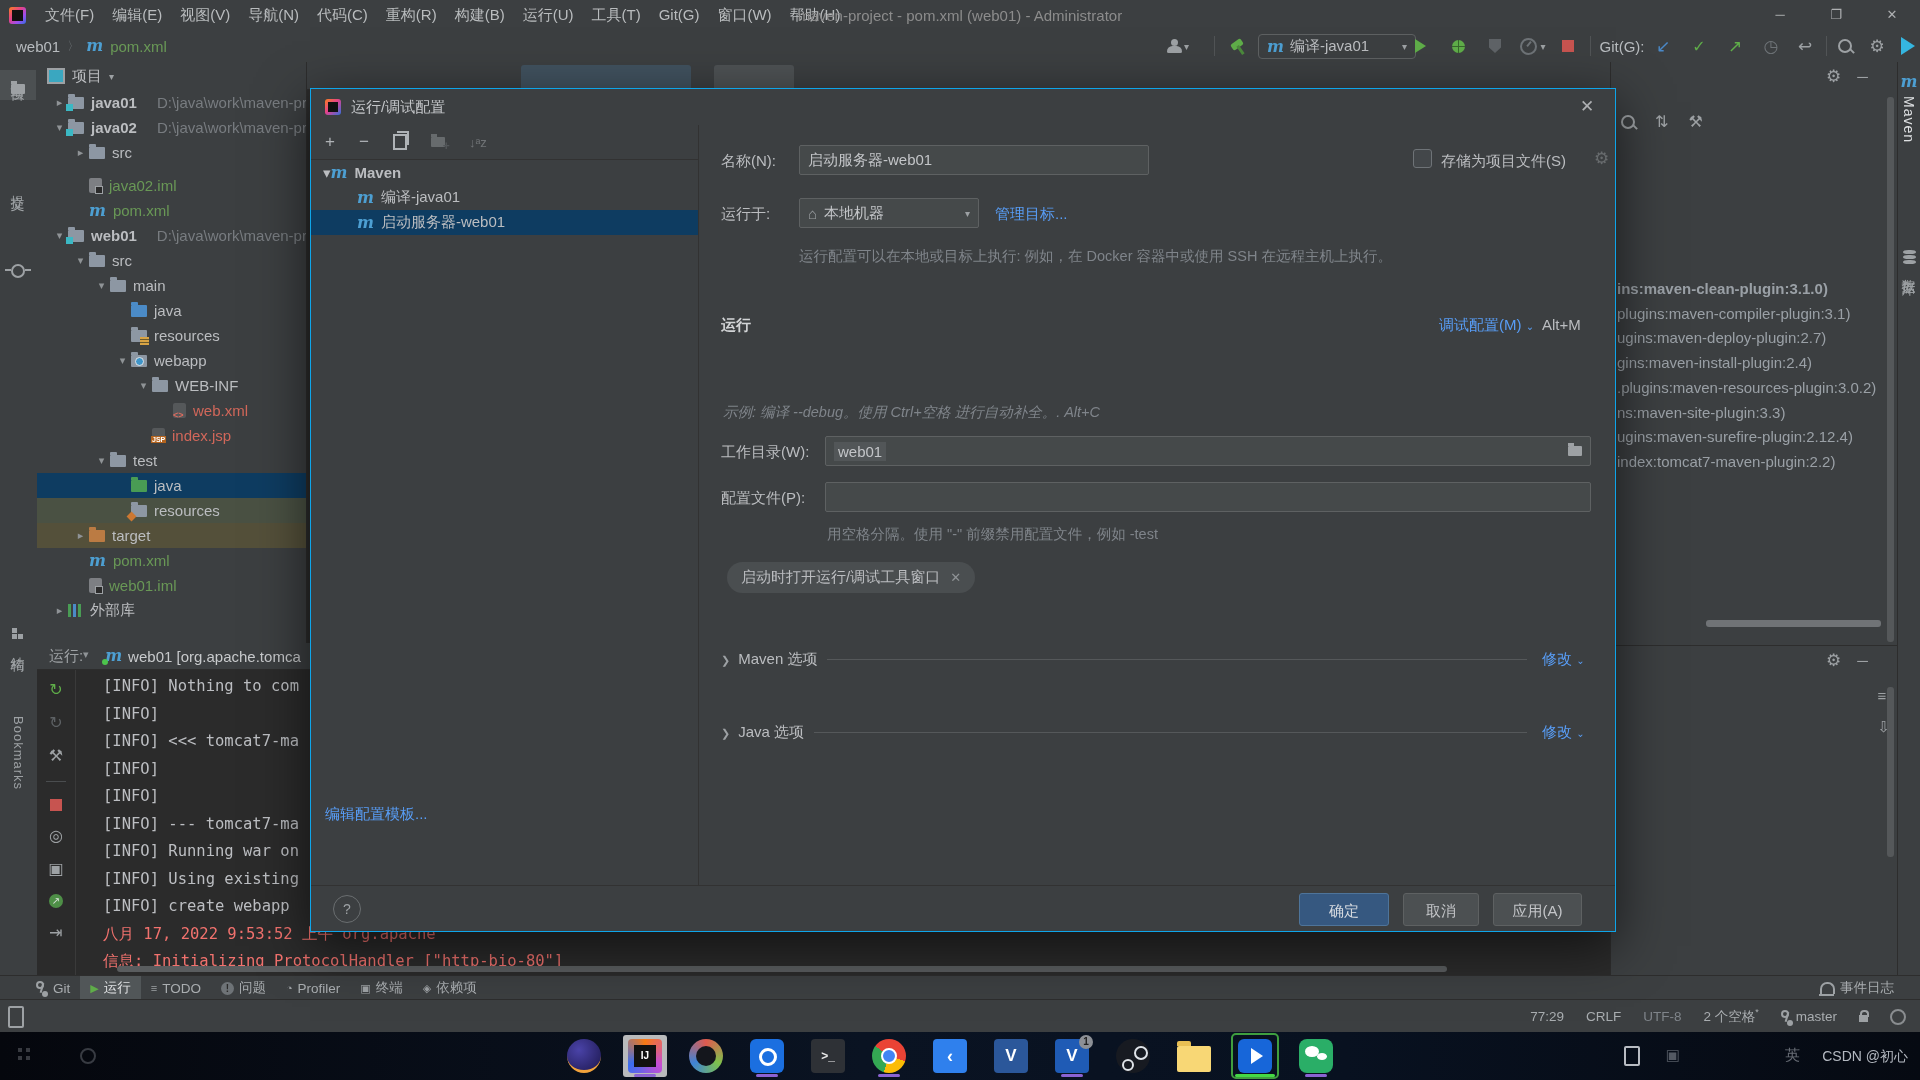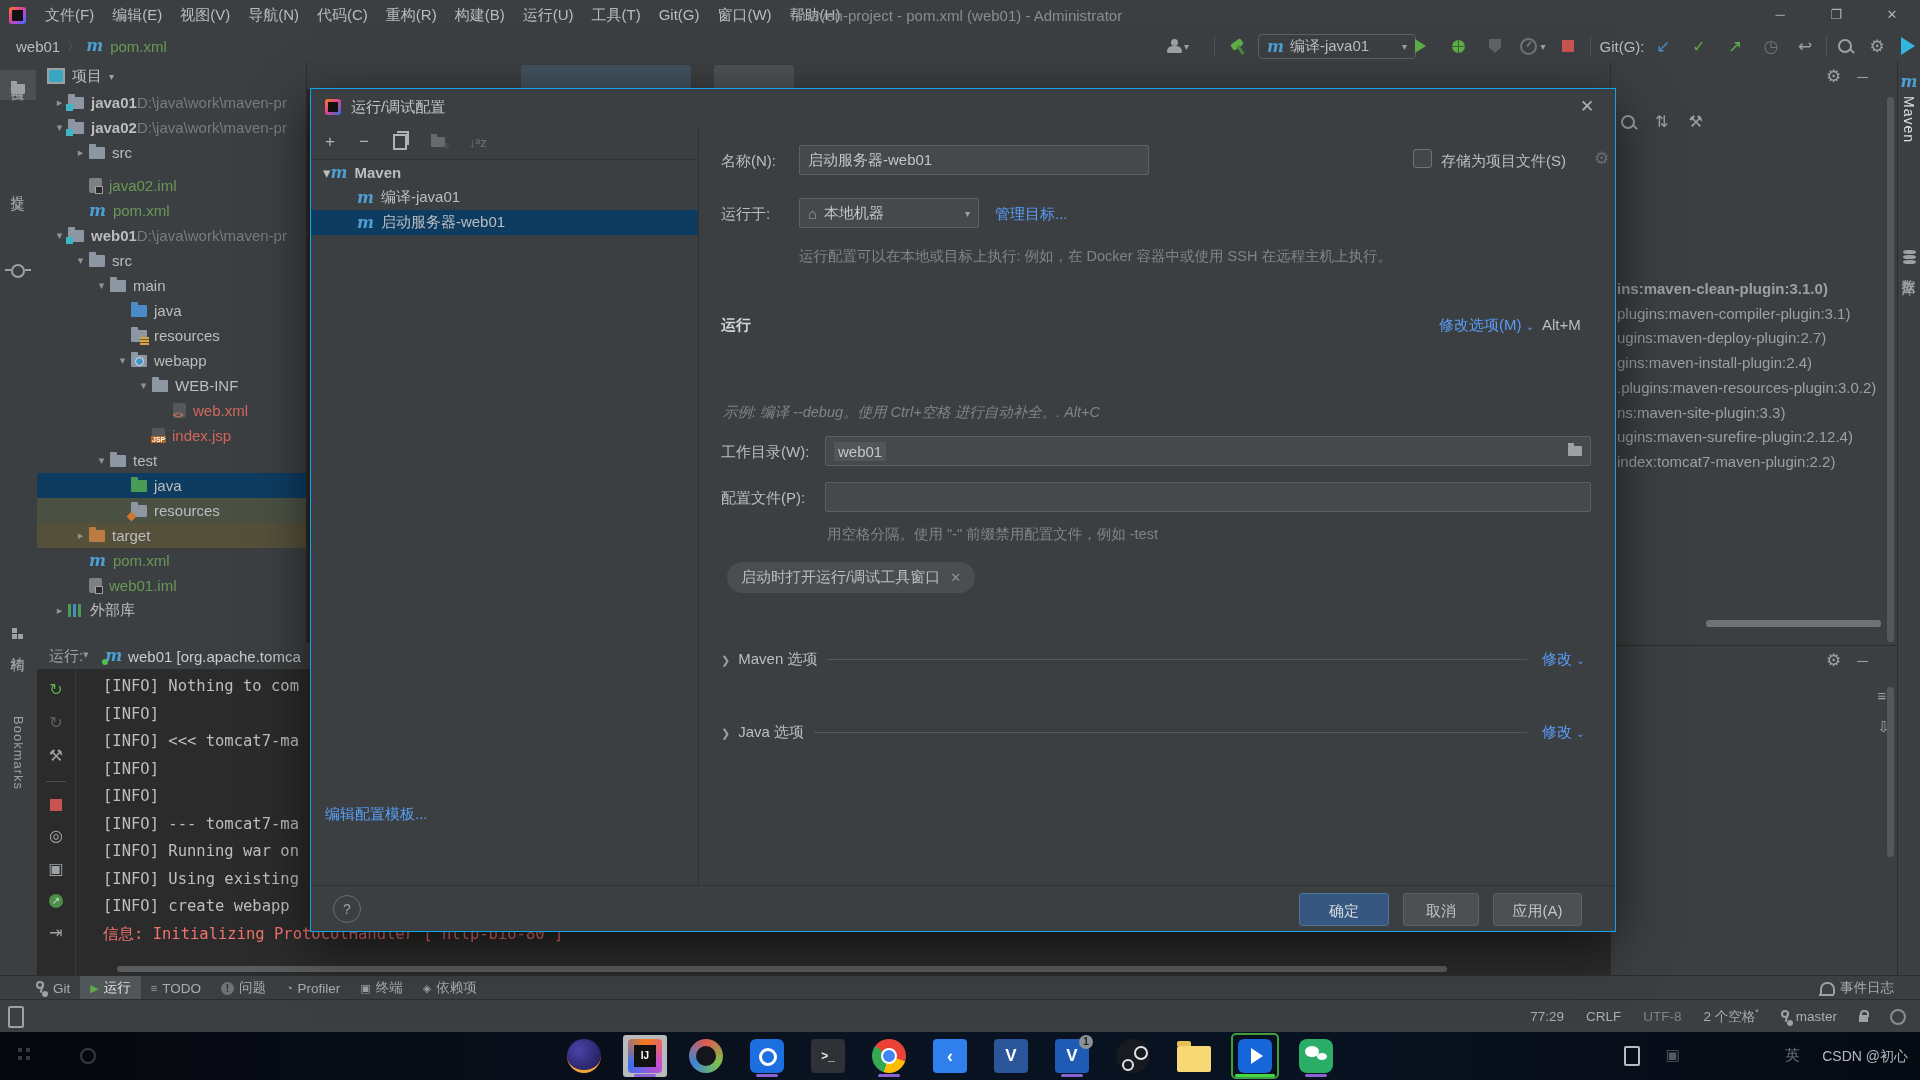--- a/index.html
+++ b/index.html
@@ -80,21 +80,21 @@
      background:repeating-linear-gradient(#d8a344 0 2px,#6b5a2c 2px 3px);}
   .f-rest::after{content:"";position:absolute;left:-3px;bottom:-3px;width:7px;height:7px;background:#cc7832;transform:rotate(45deg);}
   .iml-ic{display:inline-block;width:13px;height:15px;background:#7d7f83;border-radius:2px;position:relative;}
   .iml-ic::after{content:"";position:absolute;right:-1px;bottom:-1px;width:6px;height:6px;background:#2b2b2b;border:1px solid #9da1a4;}
   .xml-ic{display:inline-block;width:13px;height:15px;background:#55585a;border-radius:2px;position:relative;}
   .xml-ic::after{content:"<>";position:absolute;left:0;bottom:-2px;font-size:9px;font-weight:bold;color:#e06c5f;}
   .jsp-ic{display:inline-block;width:13px;height:15px;background:#55585a;border-radius:2px;position:relative;}
   .jsp-ic::after{content:"JSP";position:absolute;left:-1px;bottom:0;font-size:7px;font-weight:bold;color:#fff;background:#b3641f;padding:0 1px;}
   .lib-ic{display:inline-block;width:15px;height:13px;
      background:linear-gradient(90deg,#499c54 0 3px,transparent 3px 5px,#4b8bc7 5px 8px,transparent 8px 10px,#499c54 10px 13px,transparent 13px);}
-  .tpath{color:#787c80;margin-left:0;}
+  .tpath{color:#787c80;margin-left:20px;}
   .row-sel{background:#0e3c61;}
   .row-hlg{background:#4a5143;}
   .row-hlo{background:#54503a;}
   
   #console-bg{left:306px;top:62px;width:1304px;height:913px;background:#2b2b2b;}
   #tabstrip{left:306px;top:62px;width:1304px;height:27px;background:#3c3f41;border-bottom:1px solid #2d2d2d;}
   .tab-frag{position:absolute;top:3px;height:24px;background:#4e5254;border-radius:3px 3px 0 0;}
   #run-panel{left:37px;top:643px;width:1573px;height:332px;background:#2b2b2b;}
   #run-header{position:absolute;left:0;top:0;width:100%;height:26px;background:#3c3f41;border-bottom:1px solid #2d2d2d;display:flex;align-items:center;}
   #run-label{margin-left:12px;color:#9da1a4;}
@@ -465,20 +465,21 @@
     <div id="console-lines" class="mono">
         <div class="cline">[INFO] Nothing to com</div>
         <div class="cline">[INFO]</div>
         <div class="cline">[INFO] &lt;&lt;&lt; tomcat7-ma</div>
         <div class="cline">[INFO]</div>
         <div class="cline">[INFO]</div>
         <div class="cline">[INFO] --- tomcat7-ma</div>
         <div class="cline">[INFO] Running war on</div>
         <div class="cline">[INFO] Using existing</div>
         <div class="cline">[INFO] create webapp</div>
+        <div class="cline redline">八月 17, 2022 9:53:52 上午 org.apache</div>
         <div class="cline redline">信息: Initializing ProtocolHandler ["http-bio-80"]</div>
       </div>
   </div>
   <div id="hscroll" class="abs"></div>
 
   <div id="maven-panel" class="abs">
     <div class="panel-header-ics" style="right:30px;top:6px;">
       <span class="gear">⚙</span>
       <span>─</span>
     </div>
@@ -568,21 +569,21 @@
       <span class="flabel" style="left:22px;top:80px;">运行于:</span>
       <div class="field" style="left:100px;top:73px;width:180px;height:30px;gap:7px;">
         <span style="color:#9da1a4;">⌂</span>
         <span>本地机器</span>
         <span class="combo-arrow">▾</span>
       </div>
       <a class="link abs" style="left:296px;top:80px;">管理目标...</a>
       <div class="hint" style="left:100px;top:122px;">运行配置可以在本地或目标上执行: 例如，在 Docker 容器中或使用 SSH 在远程主机上执行。</div>
 
       <span class="sec-head" style="left:22px;top:191px;">运行</span>
-      <a class="link abs" style="left:740px;top:191px;"><span>修改选项(M)</span> <span style="font-size:10px;">⌄</span></a>
+      <a class="link abs" style="left:740px;top:191px;"><span>调试配置(M)</span> <span style="font-size:10px;">⌄</span></a>
       <span class="flabel dim" style="left:843px;top:191px;">Alt+M</span>
 
       <div class="hint" style="left:24px;top:278px;font-style:italic;">示例: 编译 --debug。使用 Ctrl+空格 进行自动补全。. Alt+C</div>
 
       <span class="flabel" style="left:22px;top:318px;">工作目录(W):</span>
       <div class="field" style="left:126px;top:311px;width:766px;height:30px;">
         <span style="background:#525658;padding:1px 4px;">web01</span>
         <span class="mini-folder" style="margin-left:auto;"></span>
       </div>
 

